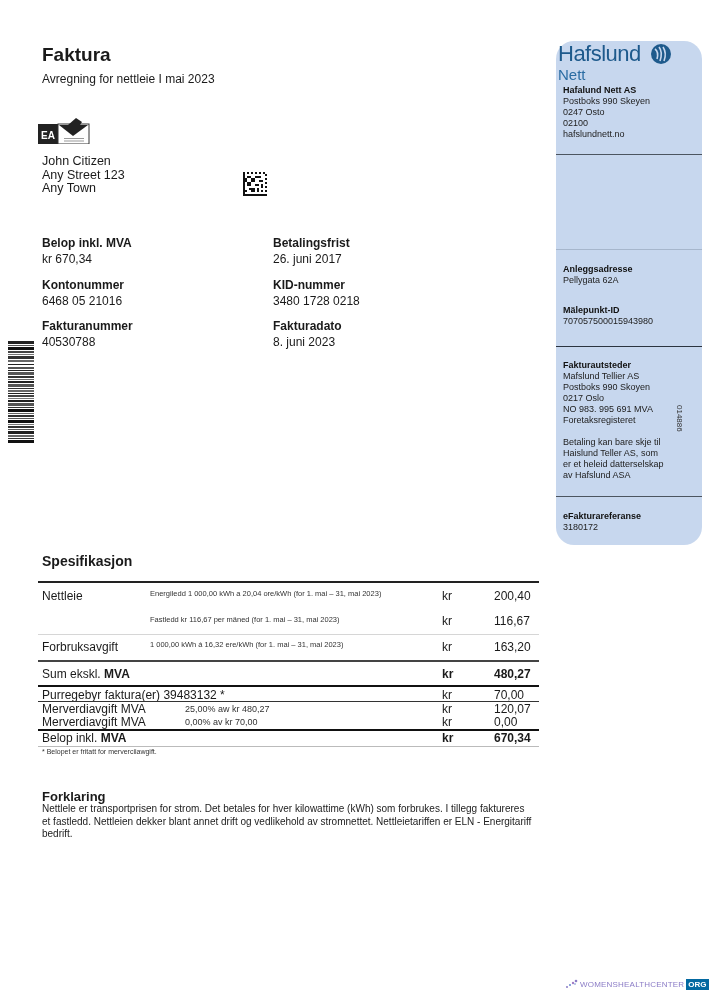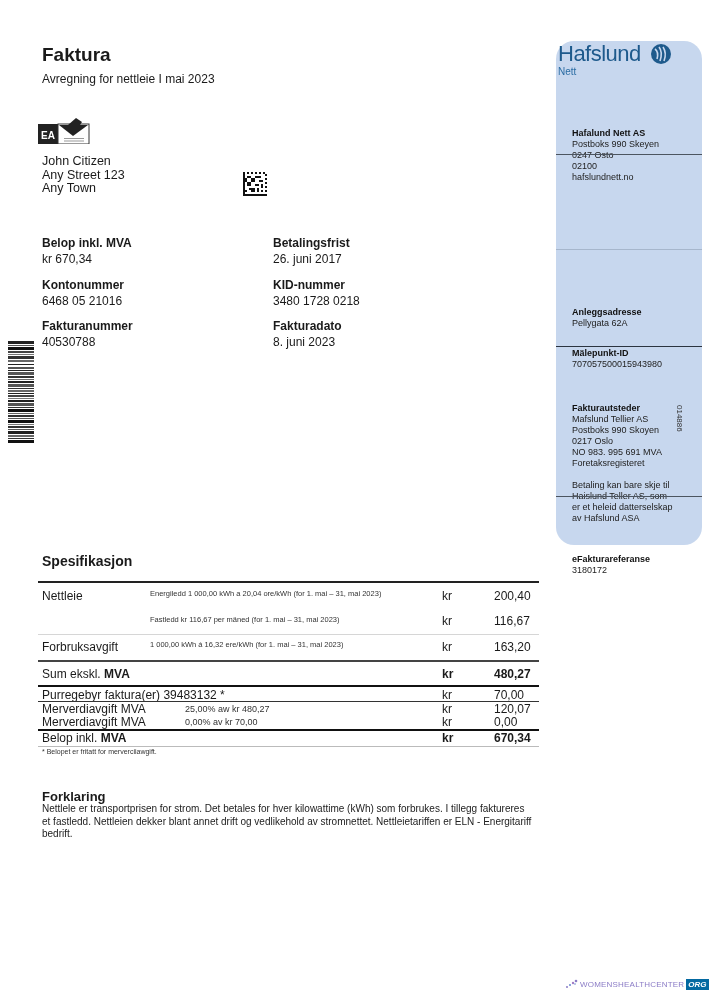--- a/index.html
+++ b/index.html
@@ -18,46 +18,46 @@
 
   
   .info-label { font-size: 12px; font-weight: bold; }
   .info-value { font-size: 12px; margin-top: 2px; }
   .info { width: 200px; }
 
   .barcode { left: 8px; top: 341px; width: 26px; height: 102px; }
 
   
   .sidebar { left: 556px; top: 41px; width: 146px; height: 504px; background: #c7d7ee; border-radius: 18px; }
-  .sb-section { position: absolute; left: 0; width: 146px; padding-left: 16px; font-size: 9px; line-height: 11px; color: #222; margin-top: 43px; }
+  .sb-section { position: absolute; left: 0; width: 146px; padding-left: 7px; font-size: 9px; line-height: 11px; color: #222; }
   .sb-section b { font-weight: bold; color: #111; }
   .sb-divider { position: absolute; left: 0; width: 146px; height: 1px; }
   .logo-text { position: absolute; left: 2px; top: 0px; font-size: 22px; color: #1e5a8c; letter-spacing: -0.5px; }
-  .logo-nett { position: absolute; left: 2px; top: 25px; font-size: 10px; color: #2a6ca3; }
+  .logo-nett { position: absolute; left: 2px; top: 25px; font-size: 15px; color: #2a6ca3; }
   .logo-mark { position: absolute; left: 94px; top: 2px; width: 22px; height: 22px; }
   .vertical-code { position: absolute; left: 684px; top: 405px; font-size: 8px; color: #333; transform: rotate(90deg); transform-origin: left top; white-space: nowrap; }
 
   
   .spec-title { left: 42px; top: 553px; font-size: 14px; font-weight: bold; }
   .spec-table { left: 38px; top: 581px; width: 501px; }
   .row { position: absolute; left: 0; width: 501px; }
   .c-name { position: absolute; left: 4px; font-size: 12px; }
   .c-desc { position: absolute; left: 112px; font-size: 7.5px; color: #333; text-align: right; }
   .c-kr { position: absolute; left: 404px; font-size: 12px; }
   .c-amt { position: absolute; left: 456px; font-size: 12px; }
   .line { position: absolute; left: 0; width: 501px; }
 
   .footnote { left: 42px; top: 748px; font-size: 7px; color: #333; }
 
   .expl-title { left: 42px; top: 789px; font-size: 13px; font-weight: bold; }
   .expl-body { left: 42px; top: 803px; width: 490px; font-size: 10px; line-height: 12.5px; color: #222; }
 
   .watermark { left: 566px; top: 976px; height: 16px; display: flex; align-items: center; gap: 2px; }
   .wm-text { font-size: 8px; color: #8b7cc6; letter-spacing: 0.2px; }
-  .wm-org { font-size: 8px; color: #fff; background: #0369a1; padding: 1px 2px; font-weight: bold; font-style: italic; }
+  .wm-org { font-size: 8px; color: #fff; background: #0369a1; padding: 1px 2px; font-weight: bold; }
 </style>
 </head>
 <body>
 
 <div class="abs title">Faktura</div>
 <div class="abs subtitle">Avregning for nettleie I mai 2023</div>
 
 <svg class="abs ea-logo" viewBox="0 0 52 28">
   <rect x="0" y="8" width="20" height="20" fill="#222"></rect>
   <text x="3" y="23" font-size="10" font-weight="bold" fill="#fff" font-family="Liberation Sans, sans-serif">EA</text>

